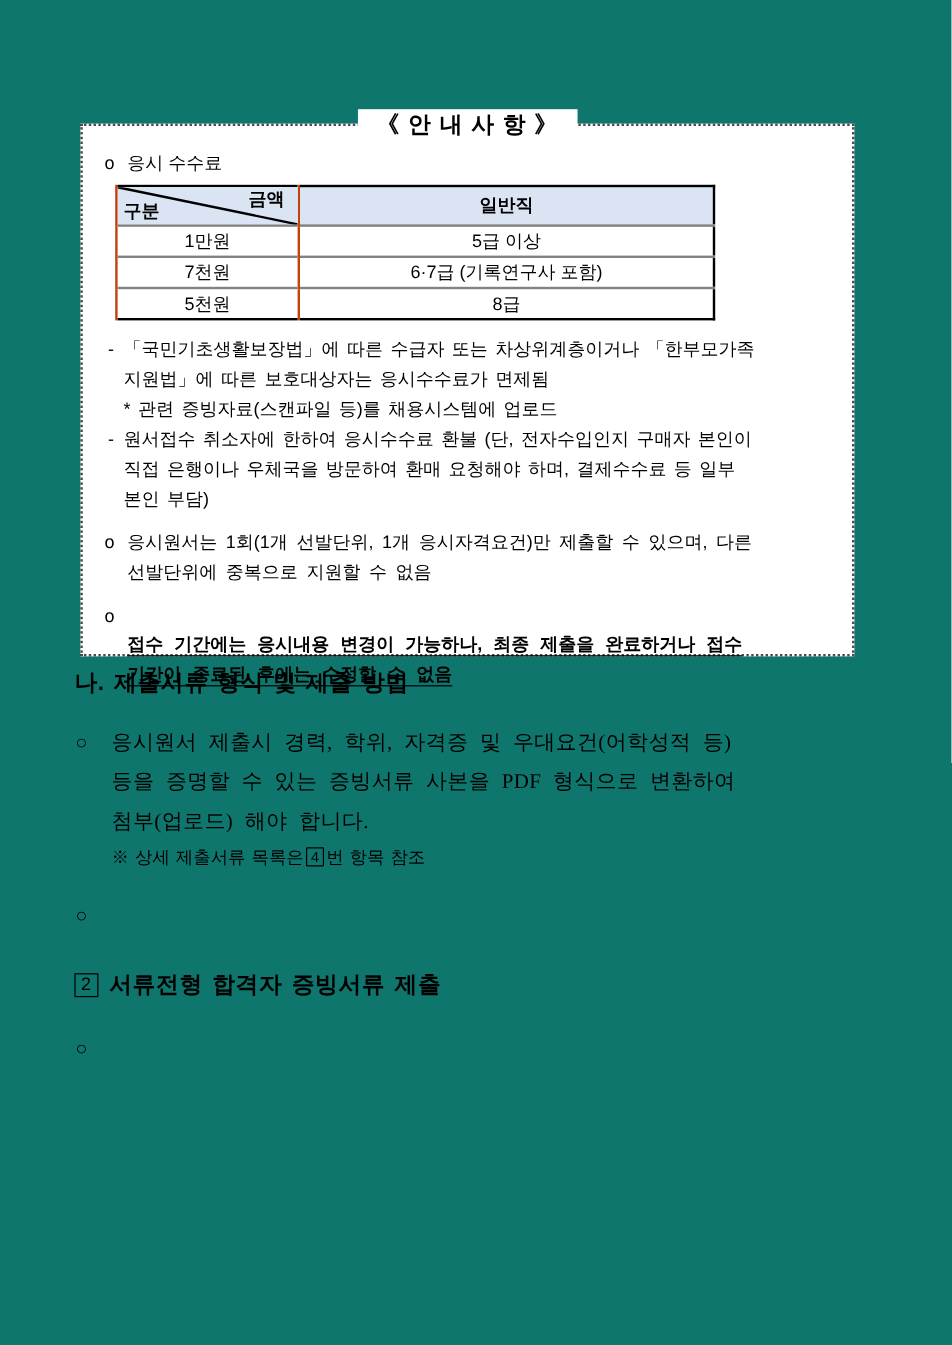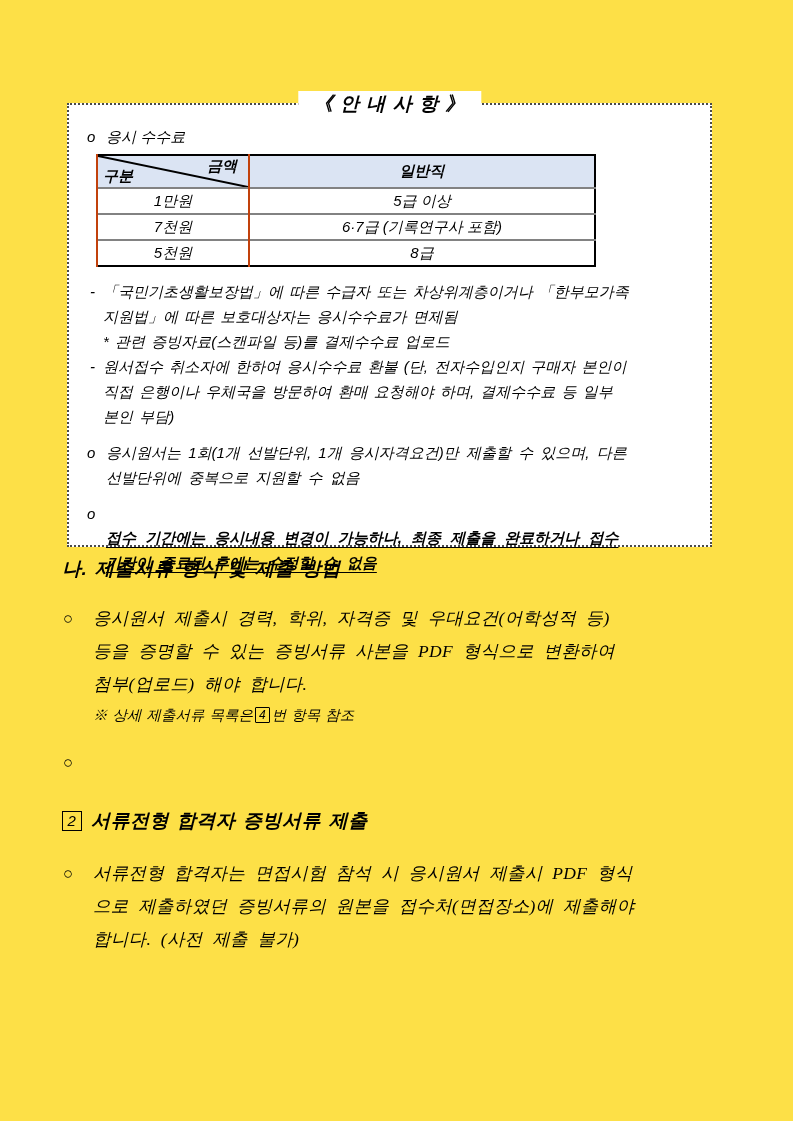--- a/index.html
+++ b/index.html
@@ -1,23 +1,22 @@
 <!DOCTYPE html>
 <html><head>
 <meta charset="utf-8">
 <style>
   html,body{margin:0;padding:0;background:#fff;}
   .page{
     position:relative;
     width:793px;height:1121px;
-    background:#fde047;
+    background:#0f766e;
     font-family:"Liberation Sans",sans-serif;
     color:#000;
     overflow:hidden;
-    font-style:italic;
   }
   
   .notice-box{
     position:absolute;left:67px;top:103px;
     width:645px;height:444px;
     box-sizing:border-box;
     border:2px dotted #4a4a4a;
     padding:22px 14px 0 18px;
     background:#fff;
   }
@@ -147,21 +146,21 @@
           <td>8급</td>
         </tr>
       </tbody>
     </table>
 
     <div class="notes">
       <div class="note-item">
         <span class="marker">-</span>
         <div class="lines">「국민기초생활보장법」에 따른 수급자 또는 차상위계층이거나 「한부모가족
 지원법」에 따른 보호대상자는 응시수수료가 면제됨
-* 관련 증빙자료(스캔파일 등)를 결제수수료 업로드</div>
+* 관련 증빙자료(스캔파일 등)를 채용시스템에 업로드</div>
       </div>
       <div class="note-item">
         <span class="marker">-</span>
         <div class="lines">원서접수 취소자에 한하여 응시수수료 환불 (단, 전자수입인지 구매자 본인이
 직접 은행이나 우체국을 방문하여 환매 요청해야 하며, 결제수수료 등 일부
 본인 부담)</div>
       </div>
     </div>
 
     <div class="box-bullet">
@@ -196,19 +195,16 @@
       <span class="marker">○</span>
     </div>
 
     <h2 class="sec-heading two">
       <span class="boxed-num">2</span>
       <span>서류전형 합격자 증빙서류 제출</span>
     </h2>
 
     <div class="para p3">
       <span class="marker">○</span>
-      <div class="lines">서류전형 합격자는 면접시험 참석 시 응시원서 제출시 PDF 형식
-으로 제출하였던 증빙서류의 원본을 접수처(면접장소)에 제출해야
-합니다. (사전 제출 불가)</div>
     </div>
 
   </div>
 </div>
 
 </body></html>

